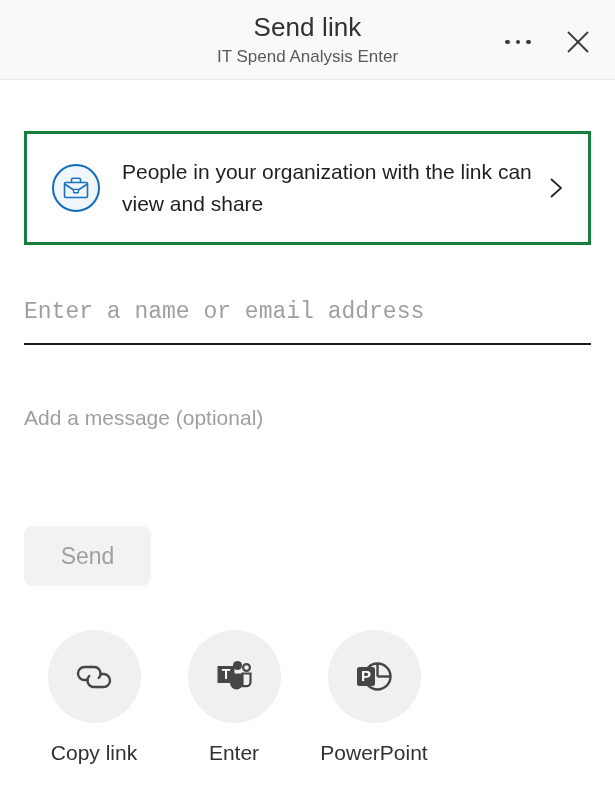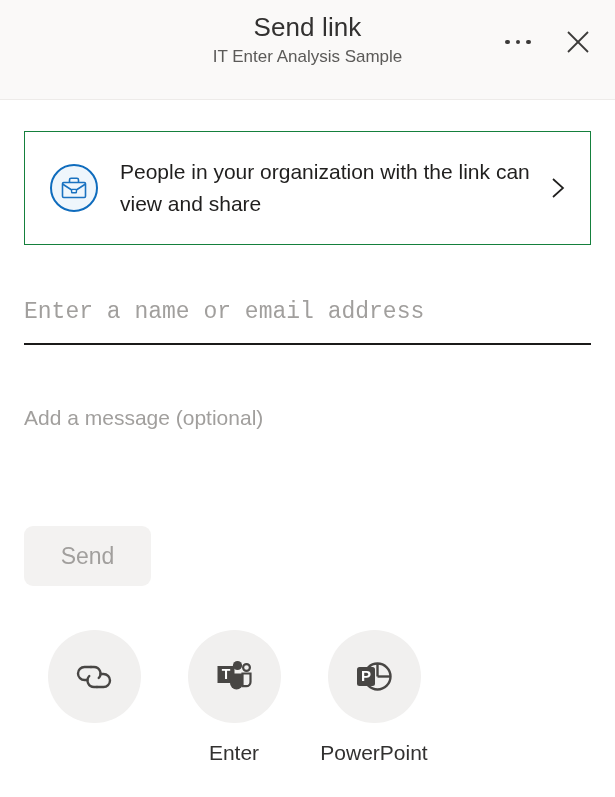--- a/index.html
+++ b/index.html
@@ -12,21 +12,21 @@
     background: #ffffff;
     font-family: "Liberation Sans", sans-serif;
     color: #323130;
     overflow: hidden;
     position: relative;
   }
 
   
   .header {
     position: relative;
-    height: 100px;
+    height: 80px;
     background: #faf9f8;
     border-bottom: 1px solid #edebe9;
     box-sizing: border-box;
   }
   .header-titles {
     position: absolute;
     left: 0;
     right: 0;
     top: 10px;
     text-align: center;
@@ -76,21 +76,21 @@
   }
 
   
   .perm-box {
     position: absolute;
     left: 24px;
     top: 131px;
     width: 567px;
     height: 114px;
     box-sizing: border-box;
-    border: 1px solid #15803d;
+    border: 3px solid #15803d;
     background: #ffffff;
     display: flex;
     align-items: center;
     cursor: pointer;
   }
   .perm-icon-wrap {
     flex: 0 0 auto;
     margin-left: 23px;
     width: 52px;
     height: 52px;
@@ -220,21 +220,21 @@
     line-height: 26px;
     white-space: nowrap;
   }
 </style>
 </head>
 <body>
 
 <div class="header">
   <div class="header-titles">
     <div class="dialog-title">Send link</div>
-    <div class="dialog-subtitle">IT Enter Analysis Sample</div>
+    <div class="dialog-subtitle">IT Spend Analysis Enter</div>
   </div>
 
   <button class="header-btn more-btn">
     <span class="ellipsis">
       <span></span>
         <span></span>
         <span></span>
     </span>
   </button>
 
@@ -285,20 +285,21 @@
     <span class="action-circle">
       <svg width="46" height="46" viewBox="0 0 46 46">
         <g fill="none" stroke="#484644" stroke-width="2.4" stroke-linecap="round">
           <path d="M20 13 h-6.5 a6.5 6.5 0 0 0 0 13 h3"></path>
           <path d="M20 13 h3 a6.5 6.5 0 0 1 4.7 11"></path>
           <path d="M26 33 h6.5 a6.5 6.5 0 0 0 0 -13 h-3"></path>
           <path d="M26 33 h-3 a6.5 6.5 0 0 1 -4.7 -11"></path>
         </g>
       </svg>
     </span>
+    <span class="action-label">Copy link</span>
   </button>
 
 
   <button class="action-item">
     <span class="action-circle">
       <svg width="46" height="46" viewBox="0 0 46 46">
         <circle cx="26.5" cy="11.5" r="4.6" fill="#484644"></circle>
         <circle cx="35.5" cy="13.5" r="3.4" fill="none" stroke="#484644" stroke-width="2.2"></circle>
         <path d="M31.5 19.5 h8 v8.5 a4.2 4.2 0 0 1 -4.2 4.2 h-3.8 z" fill="none" stroke="#484644" stroke-width="2.2"></path>
         <path d="M19 19.5 h13 v9.5 a6.5 6.5 0 0 1 -13 0 z" fill="#484644"></path>

